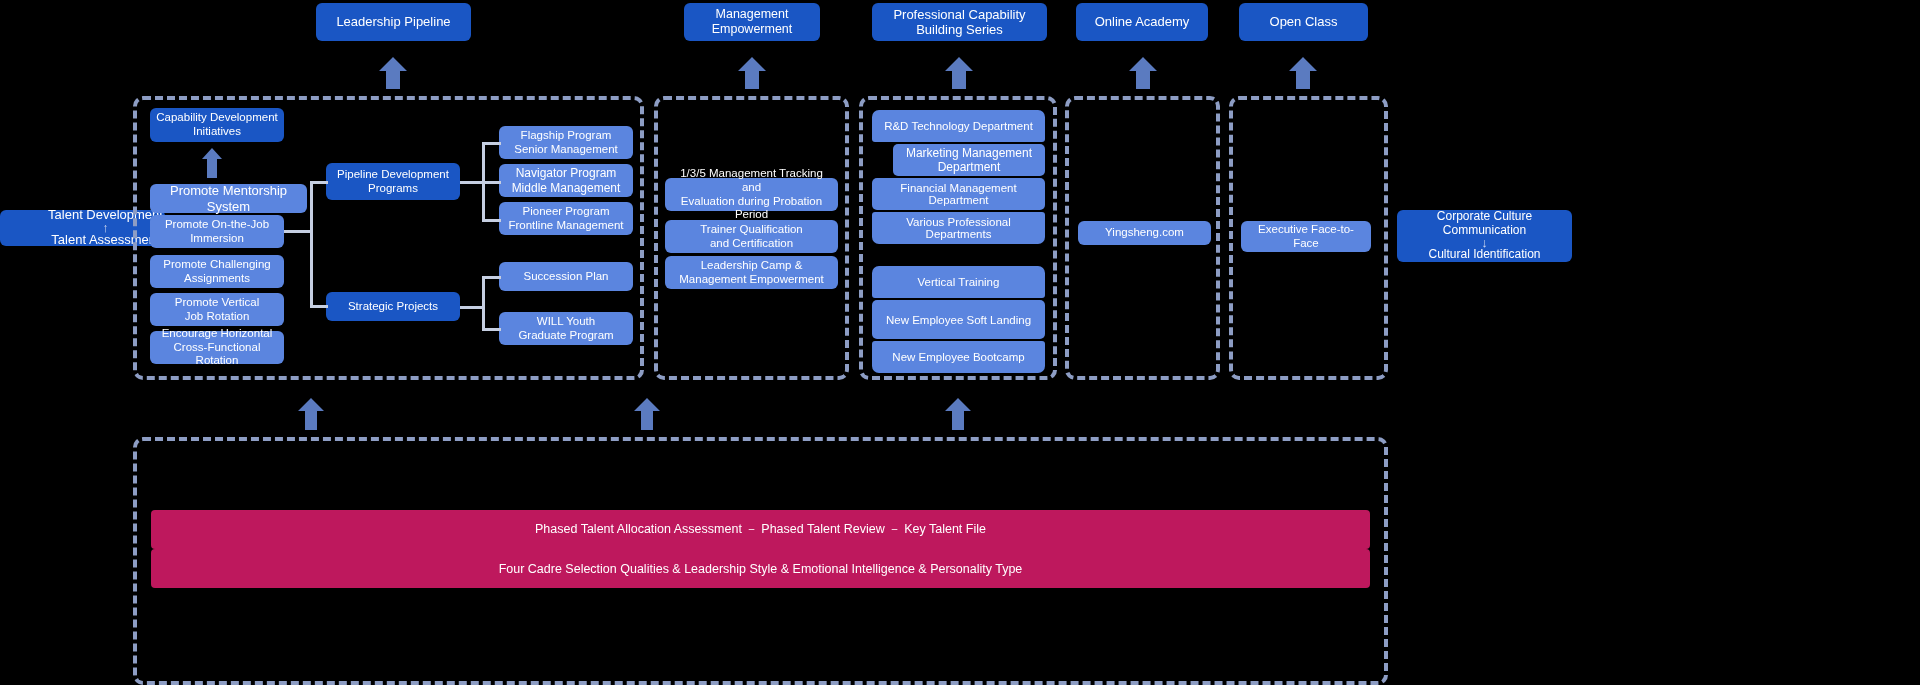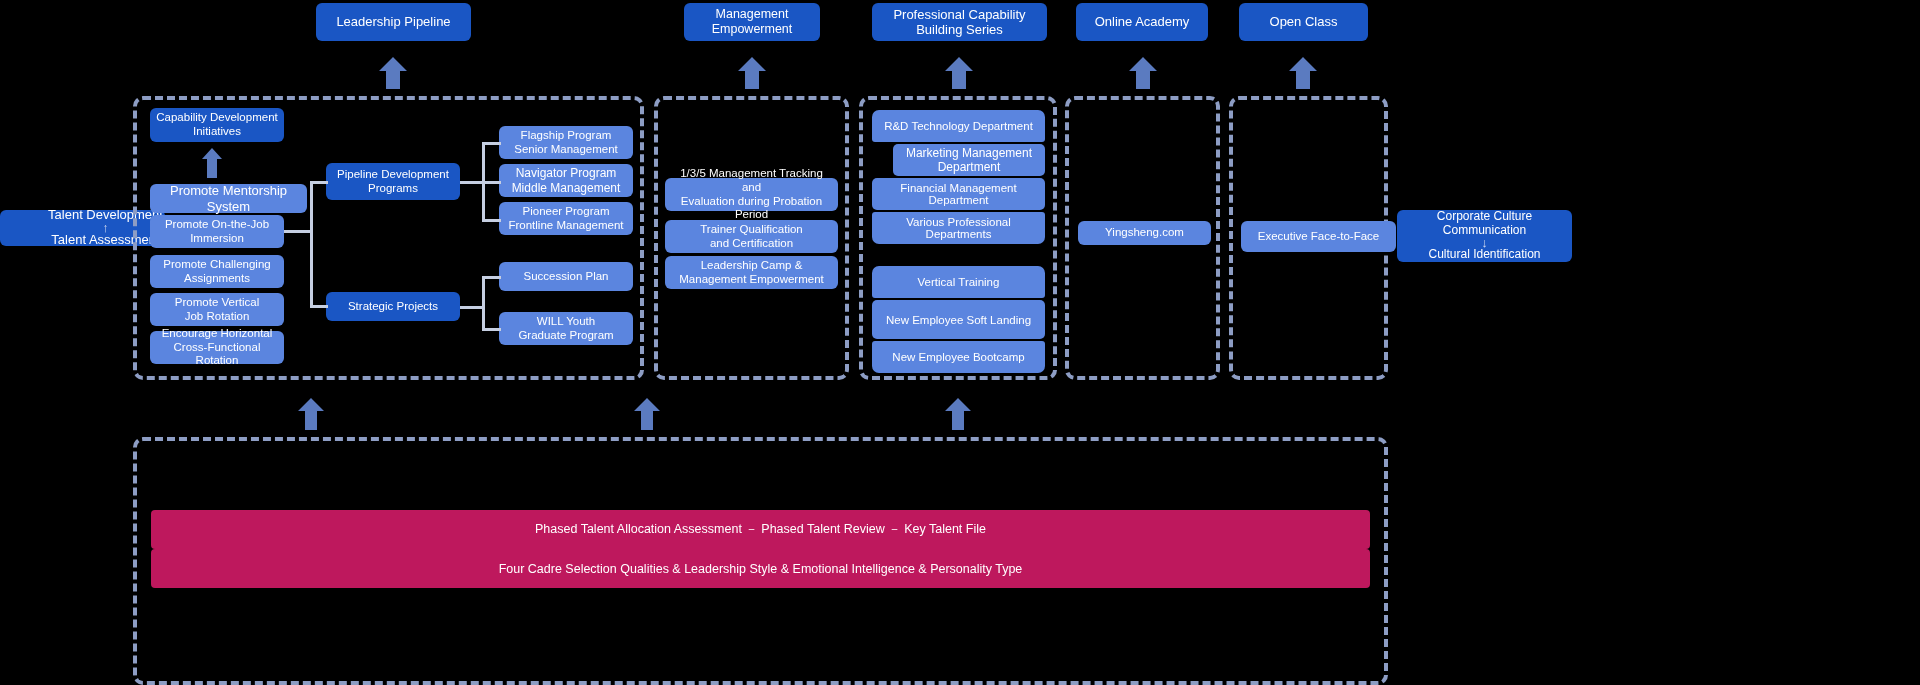--- a/index.html
+++ b/index.html
@@ -224,21 +224,21 @@
   </div>
 
   <div class="stack rounded" style="left:872px; top:266px; width:173px;">
     <div style="height:32px; font-size:11.5px;">Vertical Training</div>
     <div style="height:39px; font-size:11.5px;">New Employee Soft Landing</div>
     <div style="height:32px; font-size:11.5px;">New Employee Bootcamp</div>
   </div>
 
   <div class="node n-light" style="left:1078px; top:221px; width:133px; height:24px; font-size:11.5px;">Yingsheng.com</div>
 
-  <div class="node n-light" style="left:1241px; top:221px; width:155px; height:31px; font-size:11.5px;text-align:right;">Executive Face-to-Face</div>
+  <div class="node n-light" style="left:1241px; top:221px; width:130px; height:31px; font-size:11.5px;">Executive Face-to-Face</div>
 
   <div class="uparrow" style="left:297px; top:398px;">
     <svg width="28" height="32" viewBox="0 0 28 32">
         <path d="M14 0 L27 13 L20 13 L20 32 L8 32 L8 13 L1 13 Z" fill="#5b7bc0"></path>
       </svg>
   </div>
   <div class="uparrow" style="left:633px; top:398px;">
     <svg width="28" height="32" viewBox="0 0 28 32">
         <path d="M14 0 L27 13 L20 13 L20 32 L8 32 L8 13 L1 13 Z" fill="#5b7bc0"></path>
       </svg>

